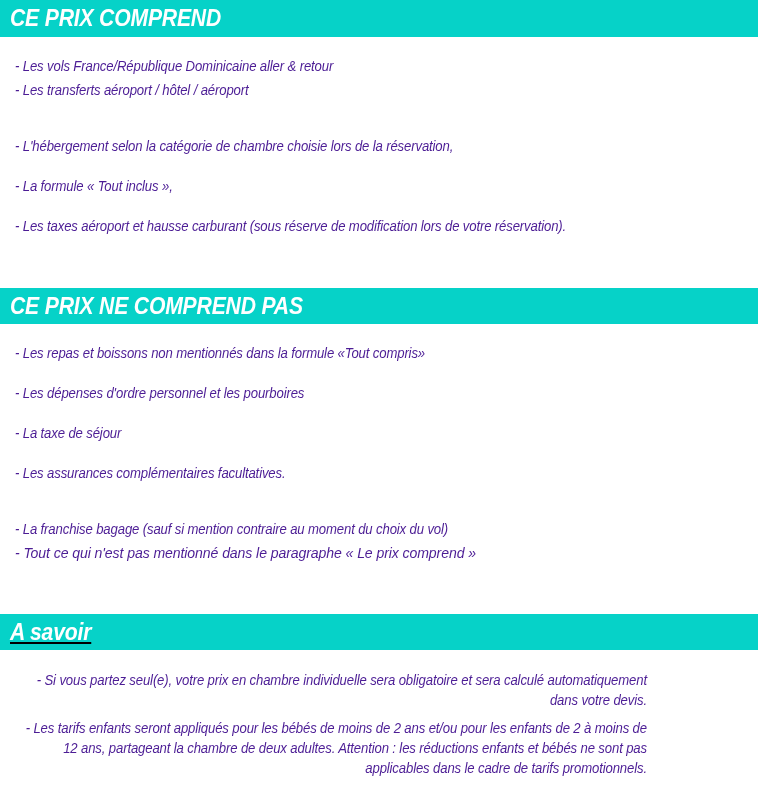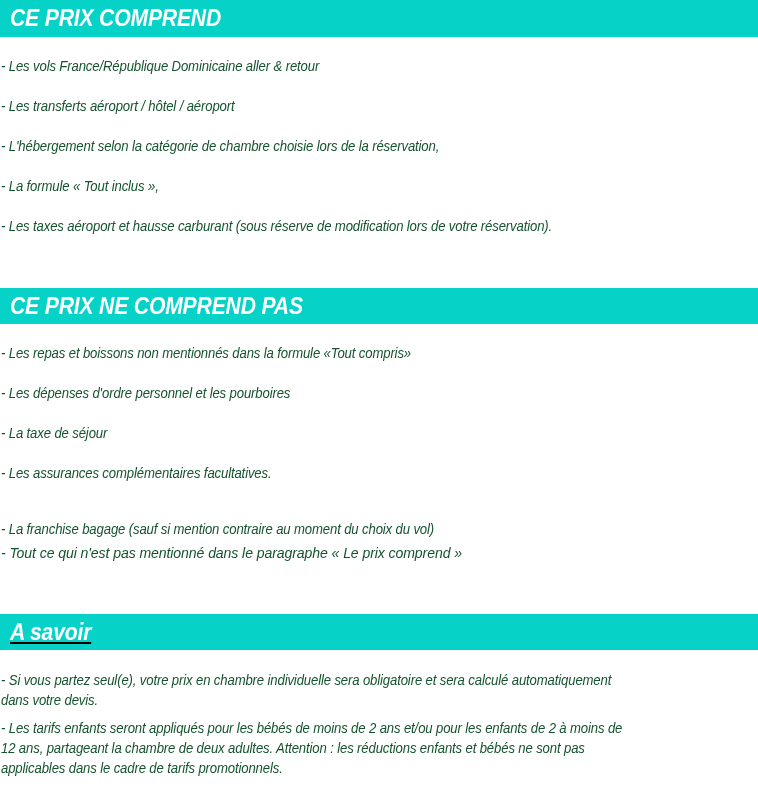--- a/index.html
+++ b/index.html
@@ -42,40 +42,42 @@
     transform: scaleX(0.92);
     transform-origin: left center;
     white-space: nowrap;
   }
 
   
   .item {
     position: absolute;
     left: 0;
     box-sizing: border-box;
-    padding-left: 1px;
-    color: #14532d;
+    padding-left: 15px;
+    color: #4c1d95;
     font-family: "Liberation Sans", sans-serif;
     font-style: italic;
     font-size: 14.6px;
     line-height: 20px;
     letter-spacing: -0.15px;
     white-space: nowrap;
+    text-align: right;
   }
   .item .squish {
     display: inline-block;
     transform: scaleX(0.90);
     transform-origin: left center;
     white-space: nowrap;
   }
   
   .item.wrap {
     width: 652px;
     white-space: normal;
     padding-right: 12px;
+    margin-left: 7px;
   }
   .item.wrap .squish {
     display: block;
     width: 111.1%;
     transform: scaleX(0.90);
     white-space: normal;
   }
   
   .item.wide .squish {
     transform: scaleX(0.965);
@@ -87,21 +89,21 @@
 
 <div class="page">
 
   <div class="section-bar" style="top:0px; height:37px;">
     <span class="section-bar-title">CE PRIX COMPREND</span>
   </div>
 
   <div class="item" style="top:56px;">
     <span class="squish">- Les vols France/République Dominicaine aller &amp; retour</span>
   </div>
-  <div class="item" style="top:96px;">
+  <div class="item" style="top:80px;">
     <span class="squish">- Les transferts aéroport / hôtel / aéroport</span>
   </div>
   <div class="item" style="top:136px;">
     <span class="squish">- L'hébergement selon la catégorie de chambre choisie lors de la réservation,</span>
   </div>
   <div class="item" style="top:176px;">
     <span class="squish">- La formule « Tout inclus »,</span>
   </div>
   <div class="item" style="top:216px;">
     <span class="squish">- Les taxes aéroport et hausse carburant (sous réserve de modification lors de votre réservation).</span>

